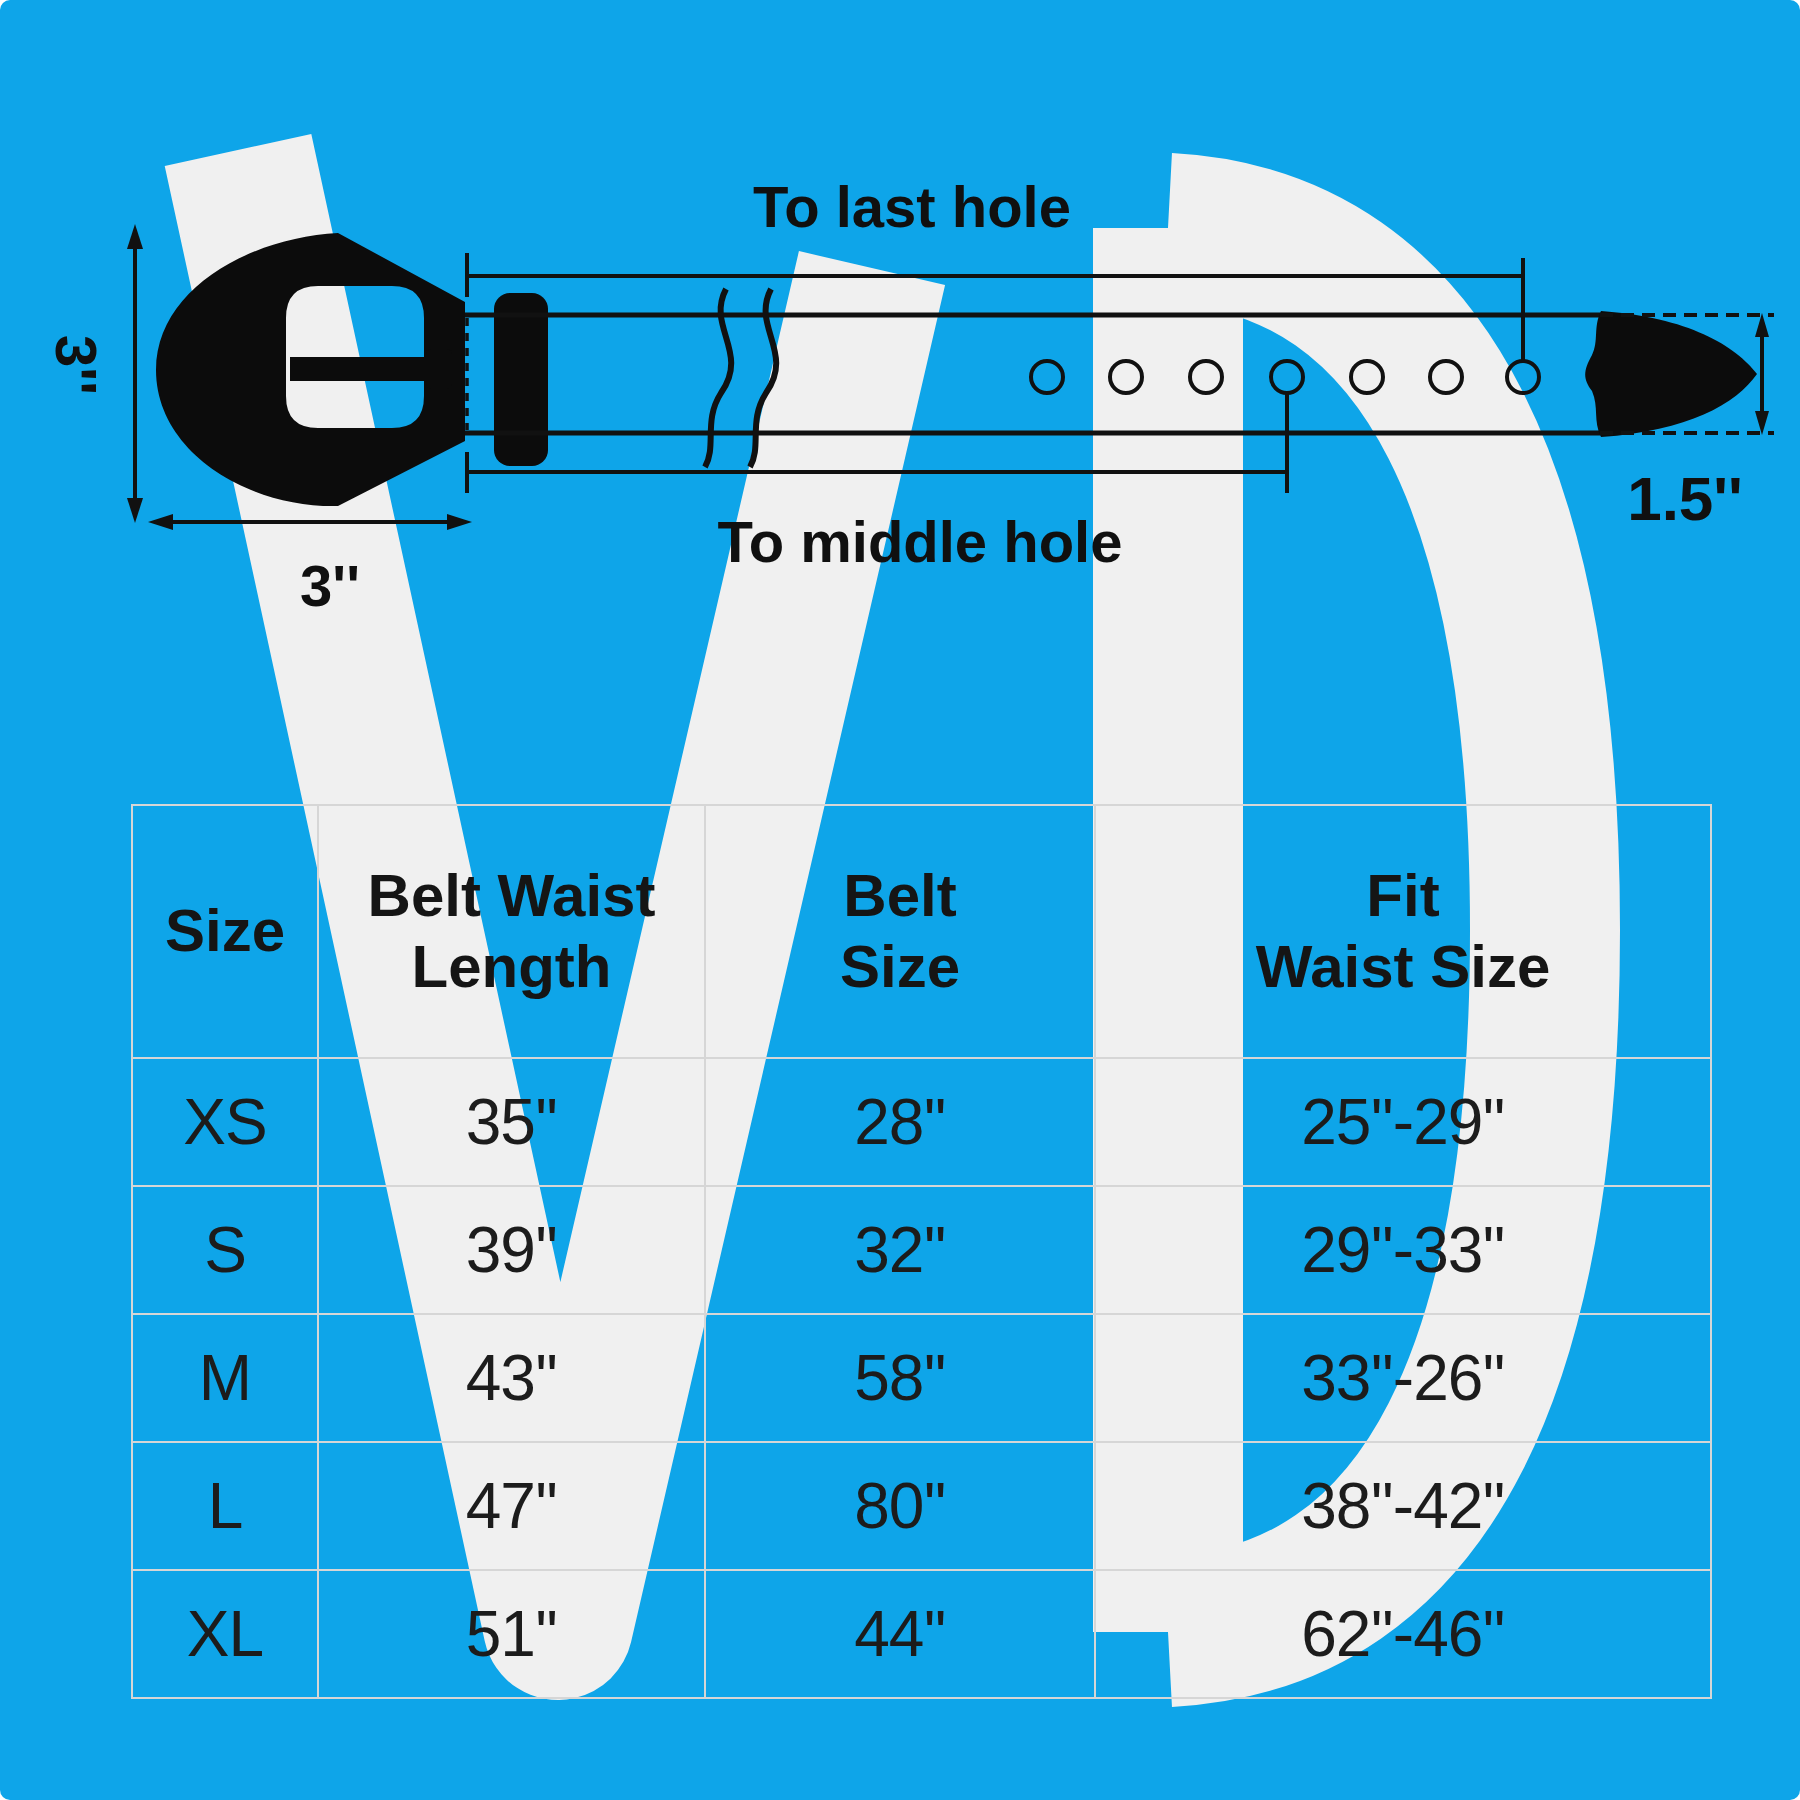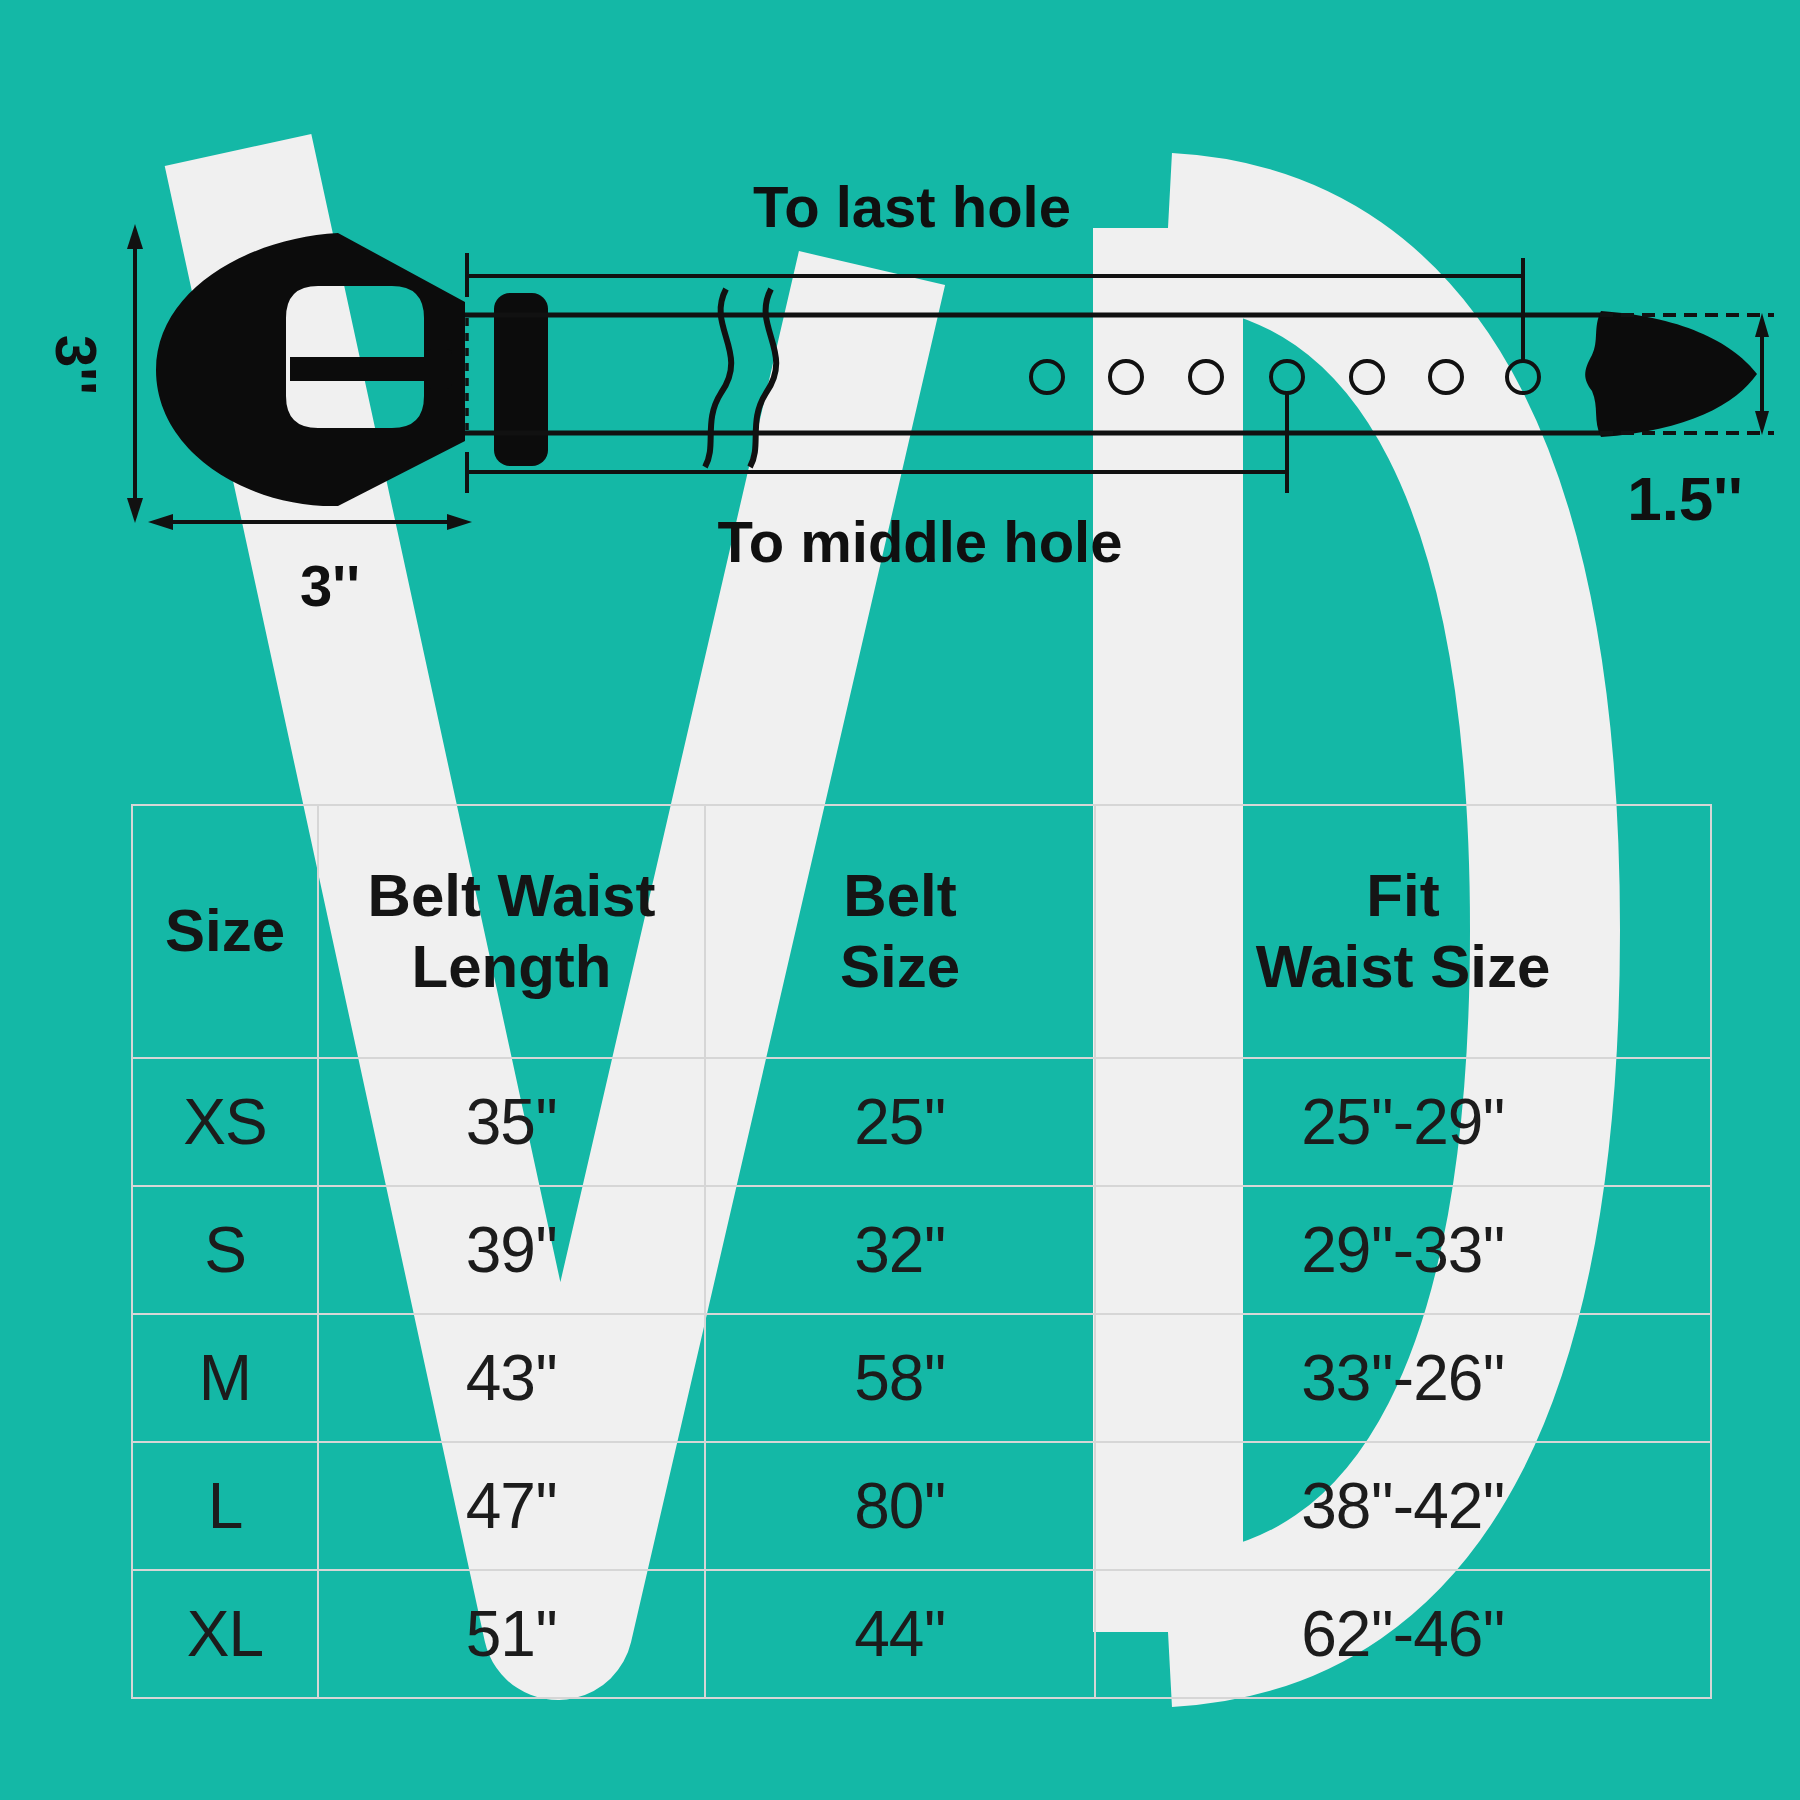--- a/index.html
+++ b/index.html
@@ -1,18 +1,18 @@
 <!DOCTYPE html>
 <html><head>
 <meta charset="utf-8">
 <style>
   html,body{margin:0;padding:0;background:#fff;}
   #canvas{
-    position:relative;width:1800px;height:1800px;background:#14b8a6;
-    overflow:hidden;font-family:"Liberation Sans","DejaVu Sans",sans-serif;
+    position:relative;width:1800px;height:1800px;background:#0ea5e9;
+    overflow:hidden;font-family:"Liberation Sans","DejaVu Sans",sans-serif;border-radius:10px;
   }
   #canvas svg{position:absolute;left:0;top:0;}
   .diagram-label{font-family:"Liberation Sans","DejaVu Sans",sans-serif;font-weight:700;fill:#101010;}
   
   #size-table{
     position:absolute;left:131px;top:804px;width:1579px;height:839px;
     border-collapse:collapse;table-layout:fixed;background:transparent;
     color:#1c1c1c;
   }
   #size-table th,#size-table td{
@@ -137,21 +137,21 @@
         <th>
           <span class="hdr-line">Fit</span>
           <span class="hdr-line">Waist Size</span>
         </th>
       </tr>
     </thead>
     <tbody>
       <tr>
         <td>XS</td>
         <td>35''</td>
-        <td>25''</td>
+        <td>28''</td>
         <td>25''-29''</td>
       </tr>
       <tr>
         <td>S</td>
         <td>39''</td>
         <td>32''</td>
         <td>29''-33''</td>
       </tr>
       <tr>
         <td>M</td>

